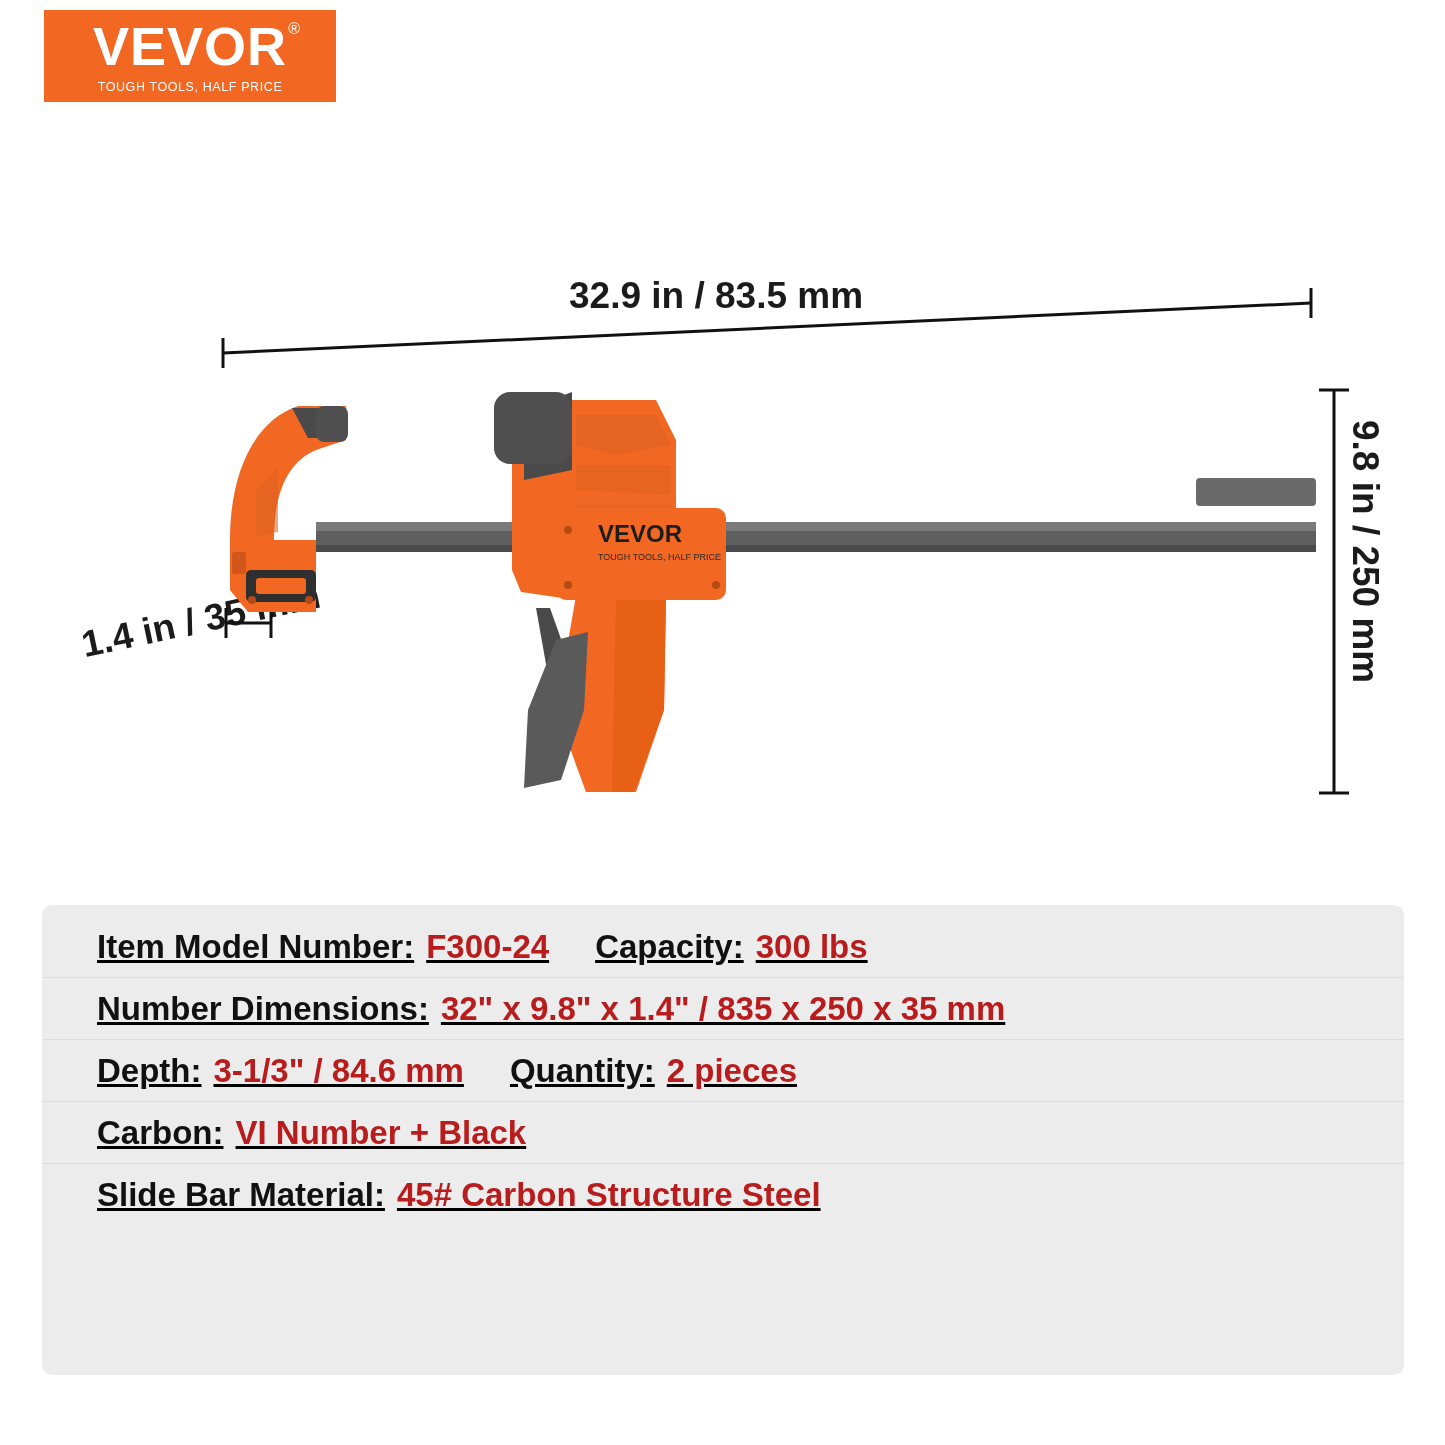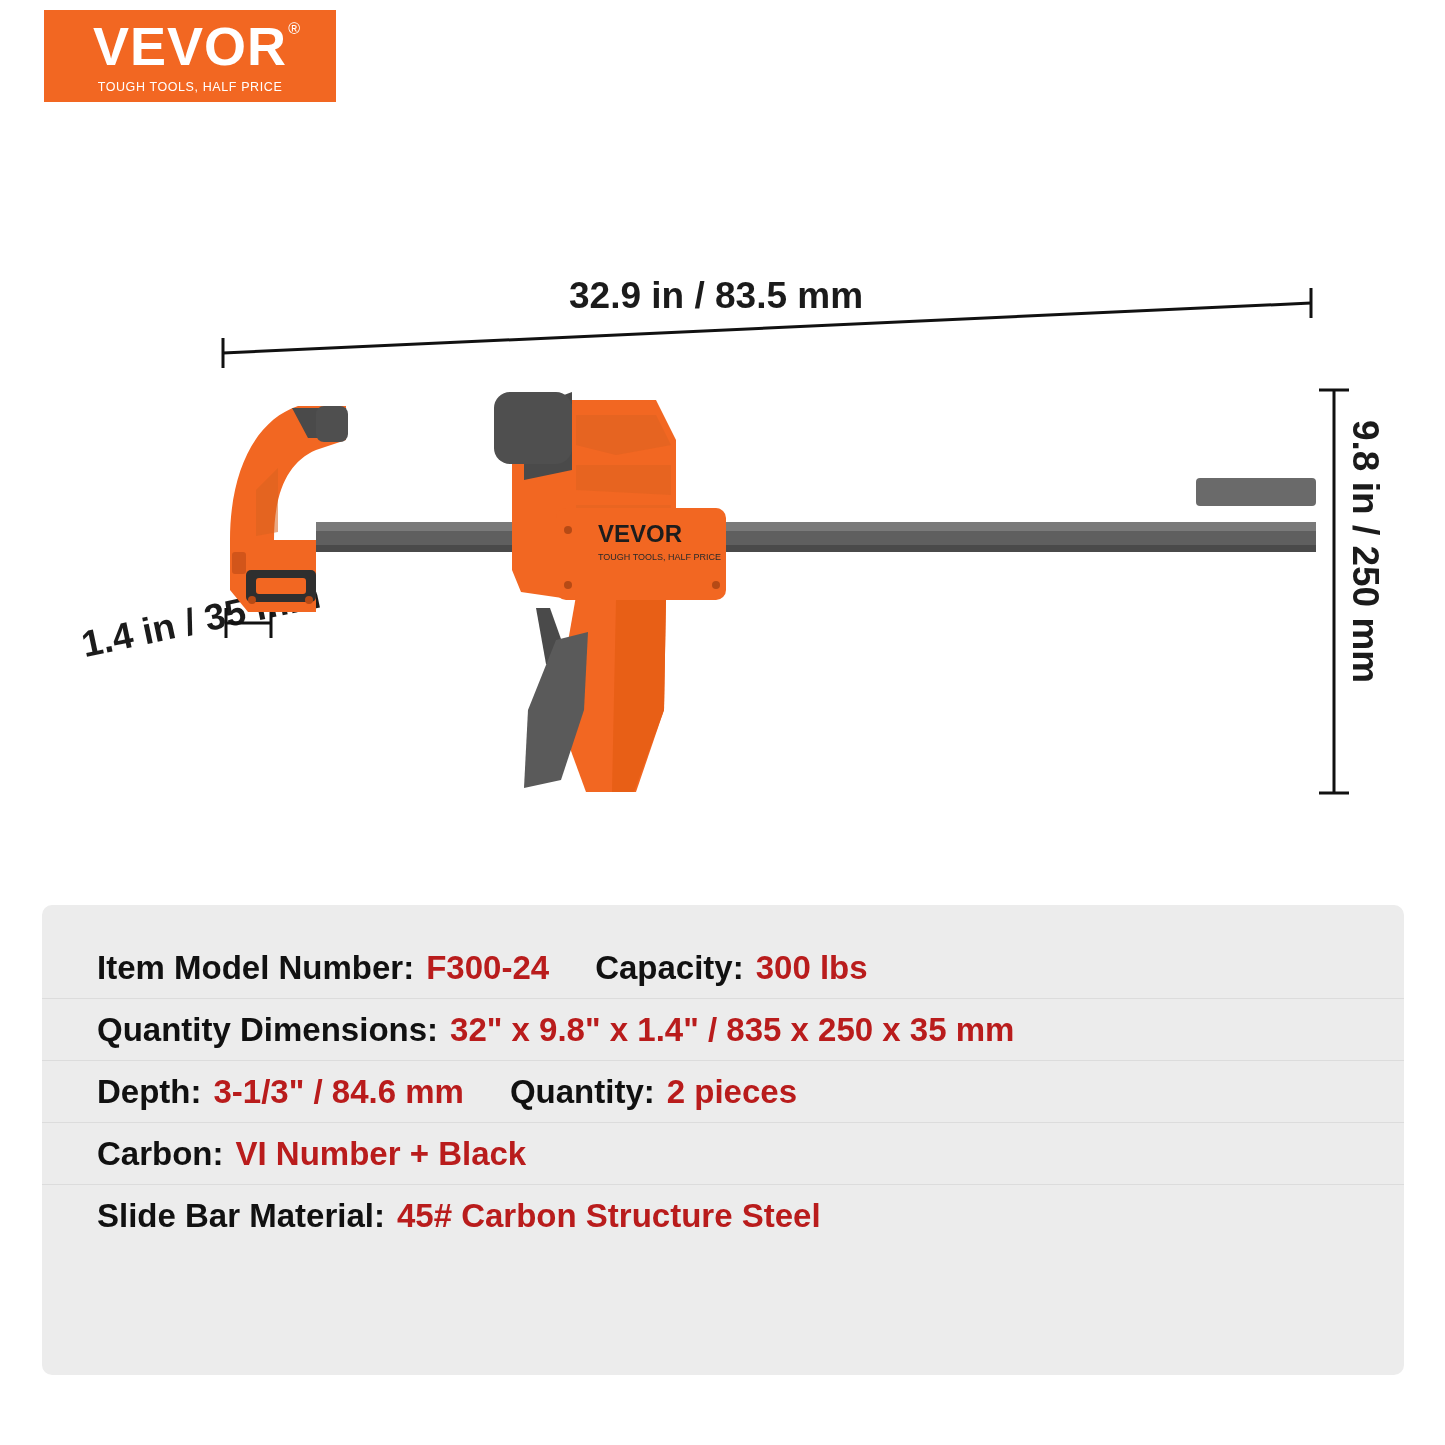--- a/index.html
+++ b/index.html
@@ -93,22 +93,23 @@
 
   
   .spec-panel {
     position: absolute;
     left: 42px;
     top: 905px;
     width: 1362px;
     height: 470px;
     background: #ececec;
     border-radius: 10px;
-    padding: 32px 0 0 0;
+    padding: 11px 0 0 0;
     box-sizing: border-box;
+    text-decoration: underline;
   }
   .spec-row {
     display: flex;
     align-items: center;
     padding: 0 55px;
     height: 62px;
     border-bottom: 1px solid #dcdcdc;
     box-sizing: border-box;
   }
   .spec-row:last-child { border-bottom: none; }
@@ -214,21 +215,21 @@
       <span class="spec-val">F300-24</span>
     </div>
     <div class="spec-cell">
       <span class="spec-key">Capacity:</span>
       <span class="spec-val">300 lbs</span>
     </div>
   </div>
 
   <div class="spec-row">
     <div class="spec-cell">
-      <span class="spec-key">Quantity Dimensions:</span>
+      <span class="spec-key">Number Dimensions:</span>
       <span class="spec-val">32" x 9.8" x 1.4" / 835 x 250 x 35 mm</span>
     </div>
   </div>
 
 
   <div class="spec-row">
     <div class="spec-cell">
       <span class="spec-key">Depth:</span>
       <span class="spec-val">3-1/3" / 84.6 mm</span>
     </div>

